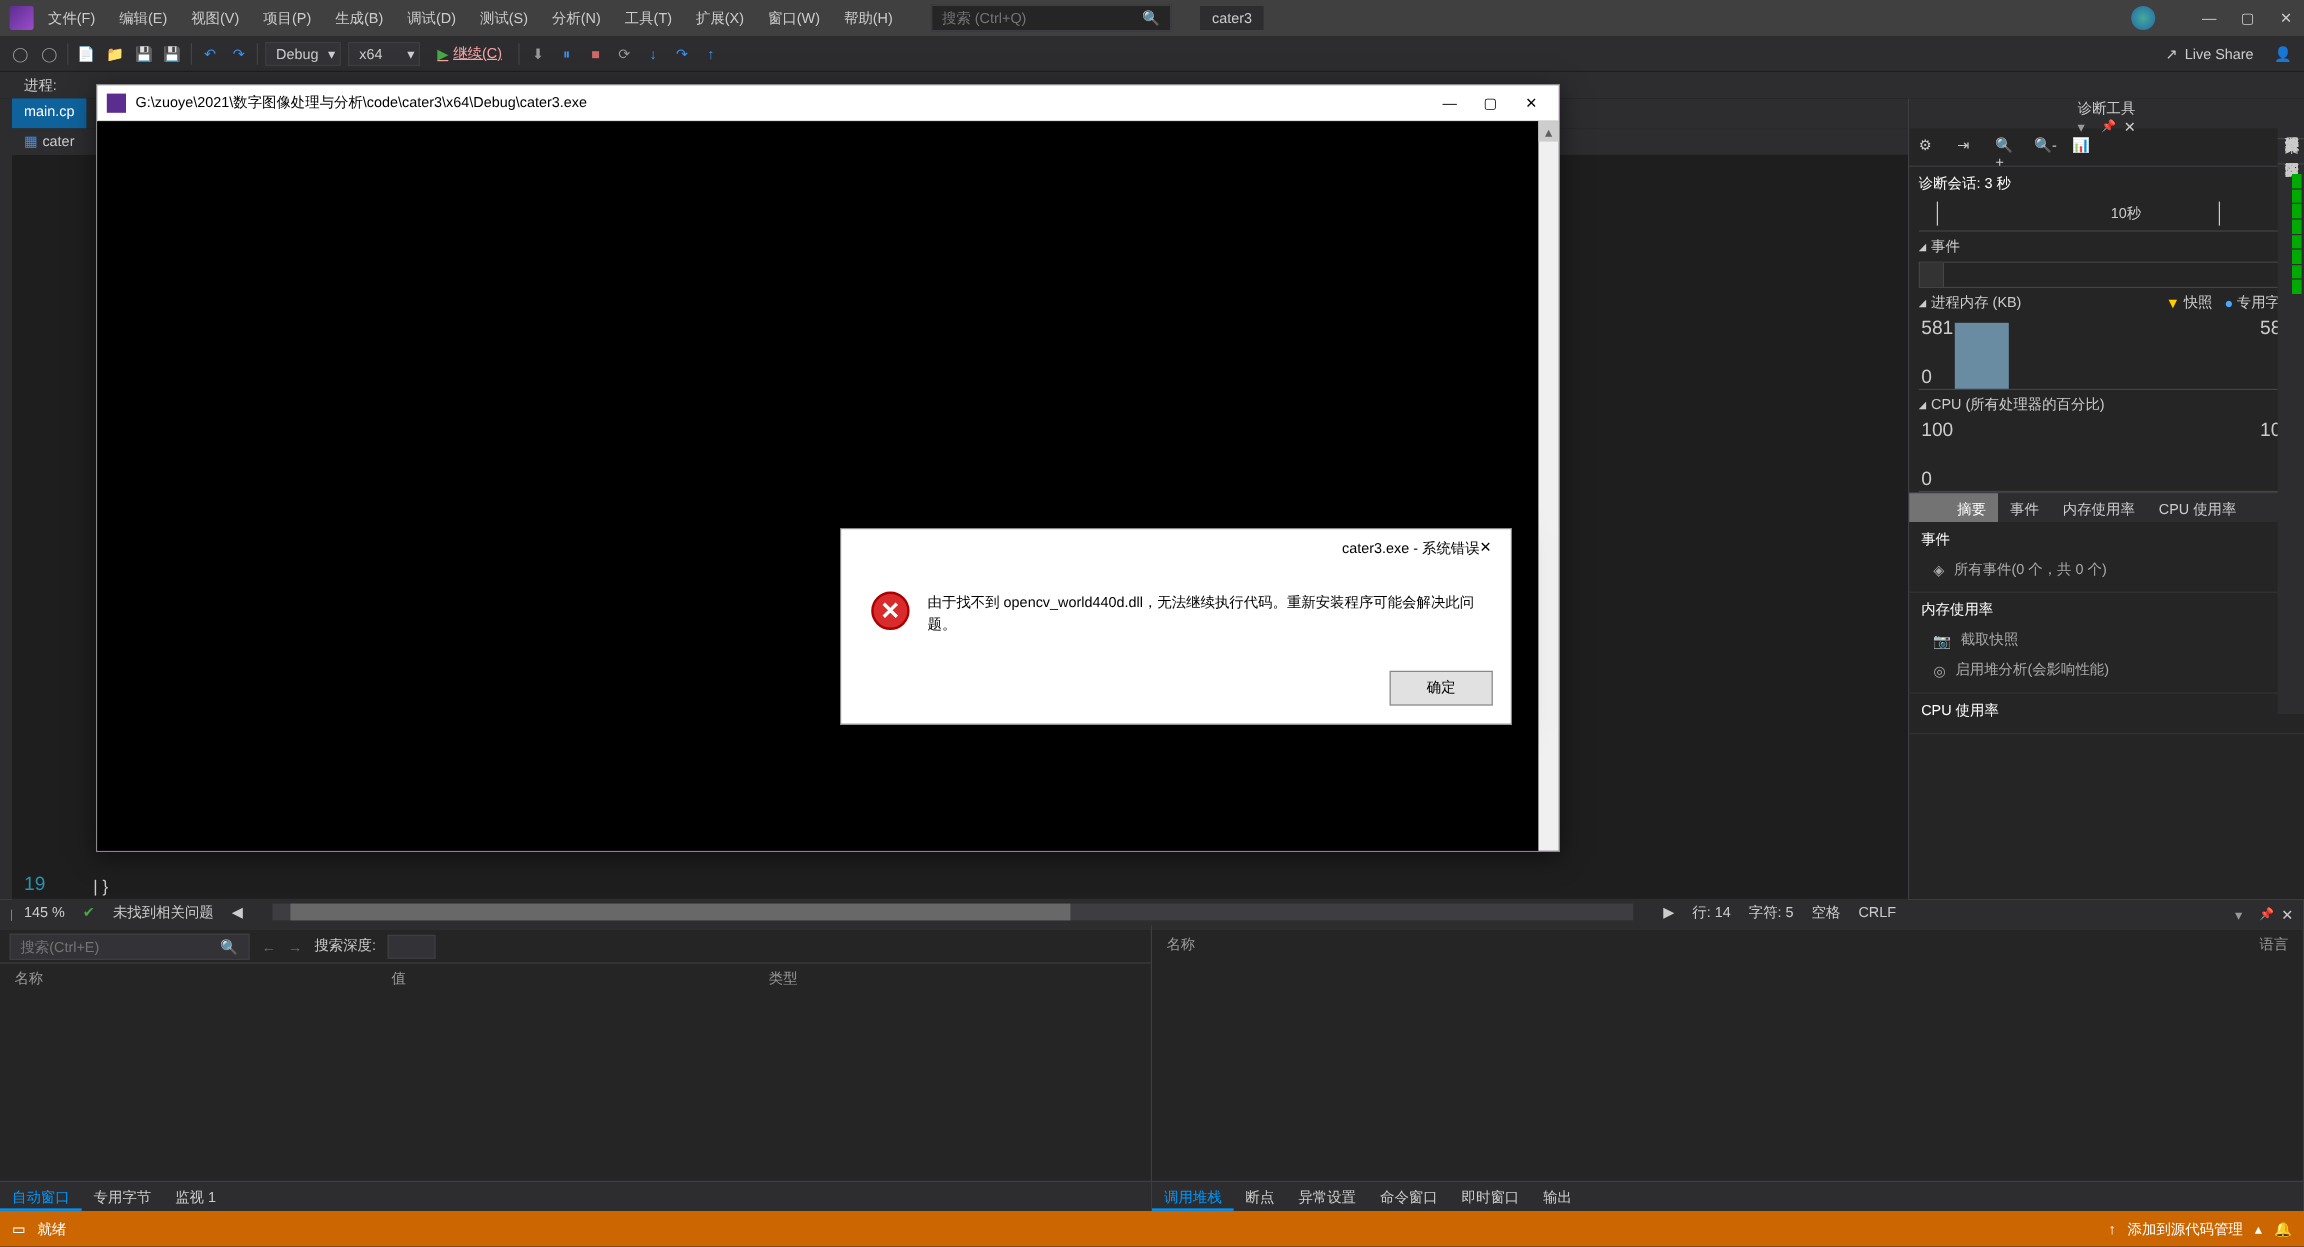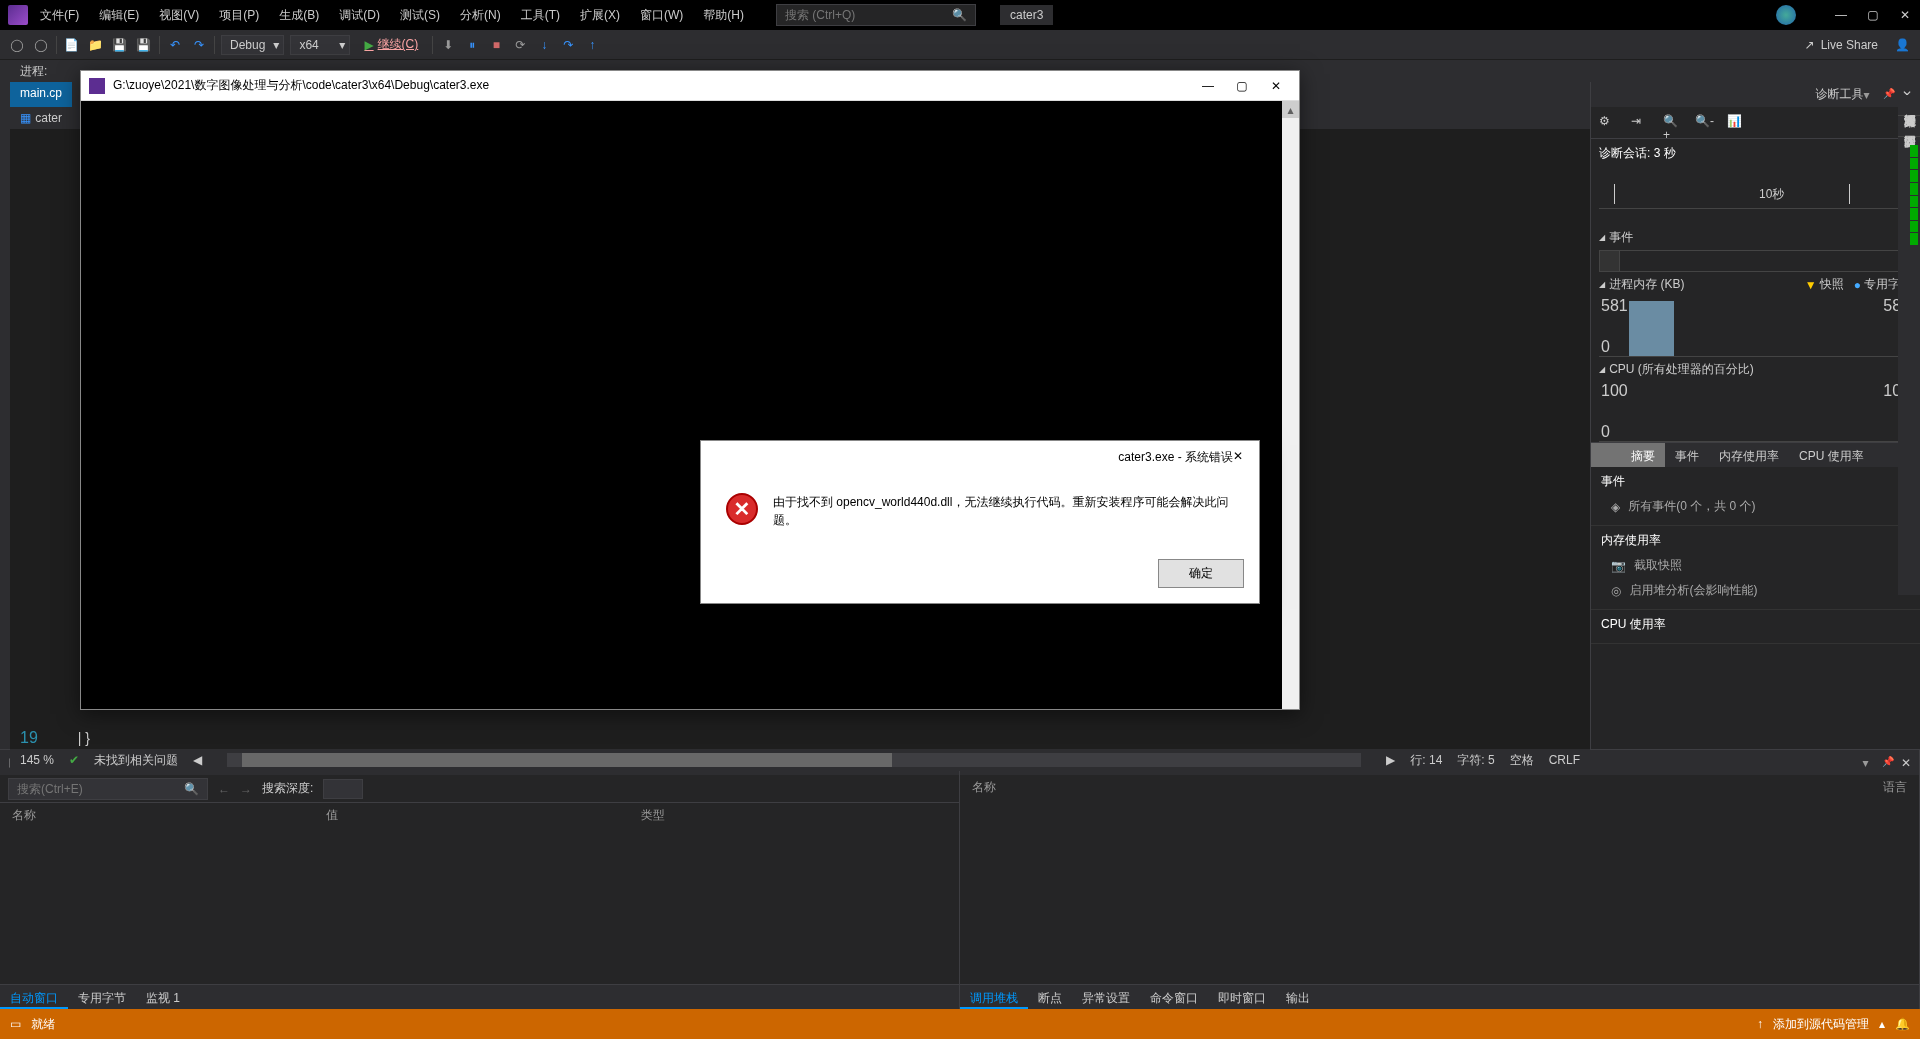--- a/index.html
+++ b/index.html
@@ -1,17 +1,17 @@
 <!DOCTYPE html>
 <html><head>
 <meta charset="utf-8">
 <style>
 *{margin:0;padding:0;box-sizing:border-box;font-family:"Microsoft YaHei",Segoe UI,sans-serif;font-size:12px;}
 body{background:#1e1e1e;color:#ccc;width:1920px;height:1039px;overflow:hidden;position:relative;}
-.titlebar{height:30px;background:#000000;display:flex;align-items:center;padding:0 8px;gap:4px;}
+.titlebar{height:30px;background:#404040;display:flex;align-items:center;padding:0 8px;gap:4px;}
 .vs-logo{width:20px;height:20px;background:linear-gradient(135deg,#5c2d91,#9b4dca);border-radius:2px;}
 .menu-item{padding:4px 8px;color:#ccc;cursor:pointer;}
 .search-box{background:#252526;border:1px solid #3e3e42;padding:3px 8px;width:200px;margin-left:20px;display:flex;align-items:center;justify-content:space-between;}
 .search-box input{background:transparent;border:none;color:#ccc;outline:none;width:160px;}
 .project-name{background:#2d2d30;padding:3px 10px;margin-left:20px;}
 .win-controls{margin-left:auto;display:flex;gap:18px;align-items:center;}
 .win-btn{width:14px;height:14px;cursor:pointer;display:flex;align-items:center;justify-content:center;color:#ccc;}
 .globe-icon{width:20px;height:20px;border-radius:50%;background:radial-gradient(circle,#4a9,#26a);margin-right:20px;}
 .toolbar{height:30px;background:#2d2d30;border-bottom:1px solid #1e1e1e;display:flex;align-items:center;padding:0 8px;gap:6px;}
 .tb-icon{width:18px;height:18px;display:flex;align-items:center;justify-content:center;color:#999;cursor:pointer;}
@@ -30,26 +30,26 @@
 .tab2{padding:4px 10px;background:#2d2d30;color:#ccc;display:flex;align-items:center;gap:4px;}
 .editor-content{position:relative;height:calc(100% - 25px);}
 .code-line{position:absolute;bottom:24px;left:10px;display:flex;align-items:center;gap:40px;font-family:Consolas,monospace;}
 .line-num{color:#2b91af;font-size:16px;}
 .code-text{color:#ccc;font-size:14px;}
 .editor-statusbar{position:absolute;bottom:0;height:22px;background:#2d2d30;width:100%;display:flex;align-items:center;padding:0 10px;gap:15px;}
 .status-ok{color:#4a4;}
 .hscroll{flex:1;height:14px;background:#3e3e42;margin:0 10px;position:relative;}
 .hscroll-thumb{position:absolute;left:15px;width:650px;height:100%;background:#686868;}
 .right-panel{width:330px;background:#252526;border-left:1px solid #3e3e42;display:flex;flex-direction:column;}
-.panel-header{height:25px;background:#2d2d30;display:flex;align-items:center;padding:0 8px;justify-content:flex-end;}
+.panel-header{height:25px;background:#2d2d30;display:flex;align-items:center;padding:0 8px;justify-content:space-between;flex-direction:column;}
 .panel-header-icons{display:flex;gap:6px;}
 .diag-toolbar{height:32px;display:flex;align-items:center;padding:0 8px;gap:14px;border-bottom:1px solid #3e3e42;}
 .diag-icon{width:18px;height:18px;color:#ccc;cursor:pointer;}
 .diag-session{padding:6px 8px;color:#fff;}
-.timeline{height:25px;position:relative;margin:16px 8px;border-bottom:1px solid #444;}
+.timeline{height:25px;position:relative;margin:0 8px;border-bottom:1px solid #444;}
 .timeline-mark{position:absolute;top:0;width:1px;height:20px;background:#ccc;}
 .section-header{padding:4px 8px;color:#ccc;display:flex;align-items:center;gap:4px;}
 .section-header::before{content:"◢";font-size:8px;}
 .event-box{height:22px;border:1px solid #444;margin:0 8px;display:flex;}
 .event-cell{width:20px;border-right:1px solid #444;background:#333;}
 .mem-header{padding:4px 8px;display:flex;align-items:center;justify-content:space-between;}
 .mem-legend{display:flex;gap:10px;font-size:11px;}
 .legend-item{display:flex;align-items:center;gap:3px;}
 .marker-yellow{color:#fc0;}
 .marker-blue{color:#4af;}

